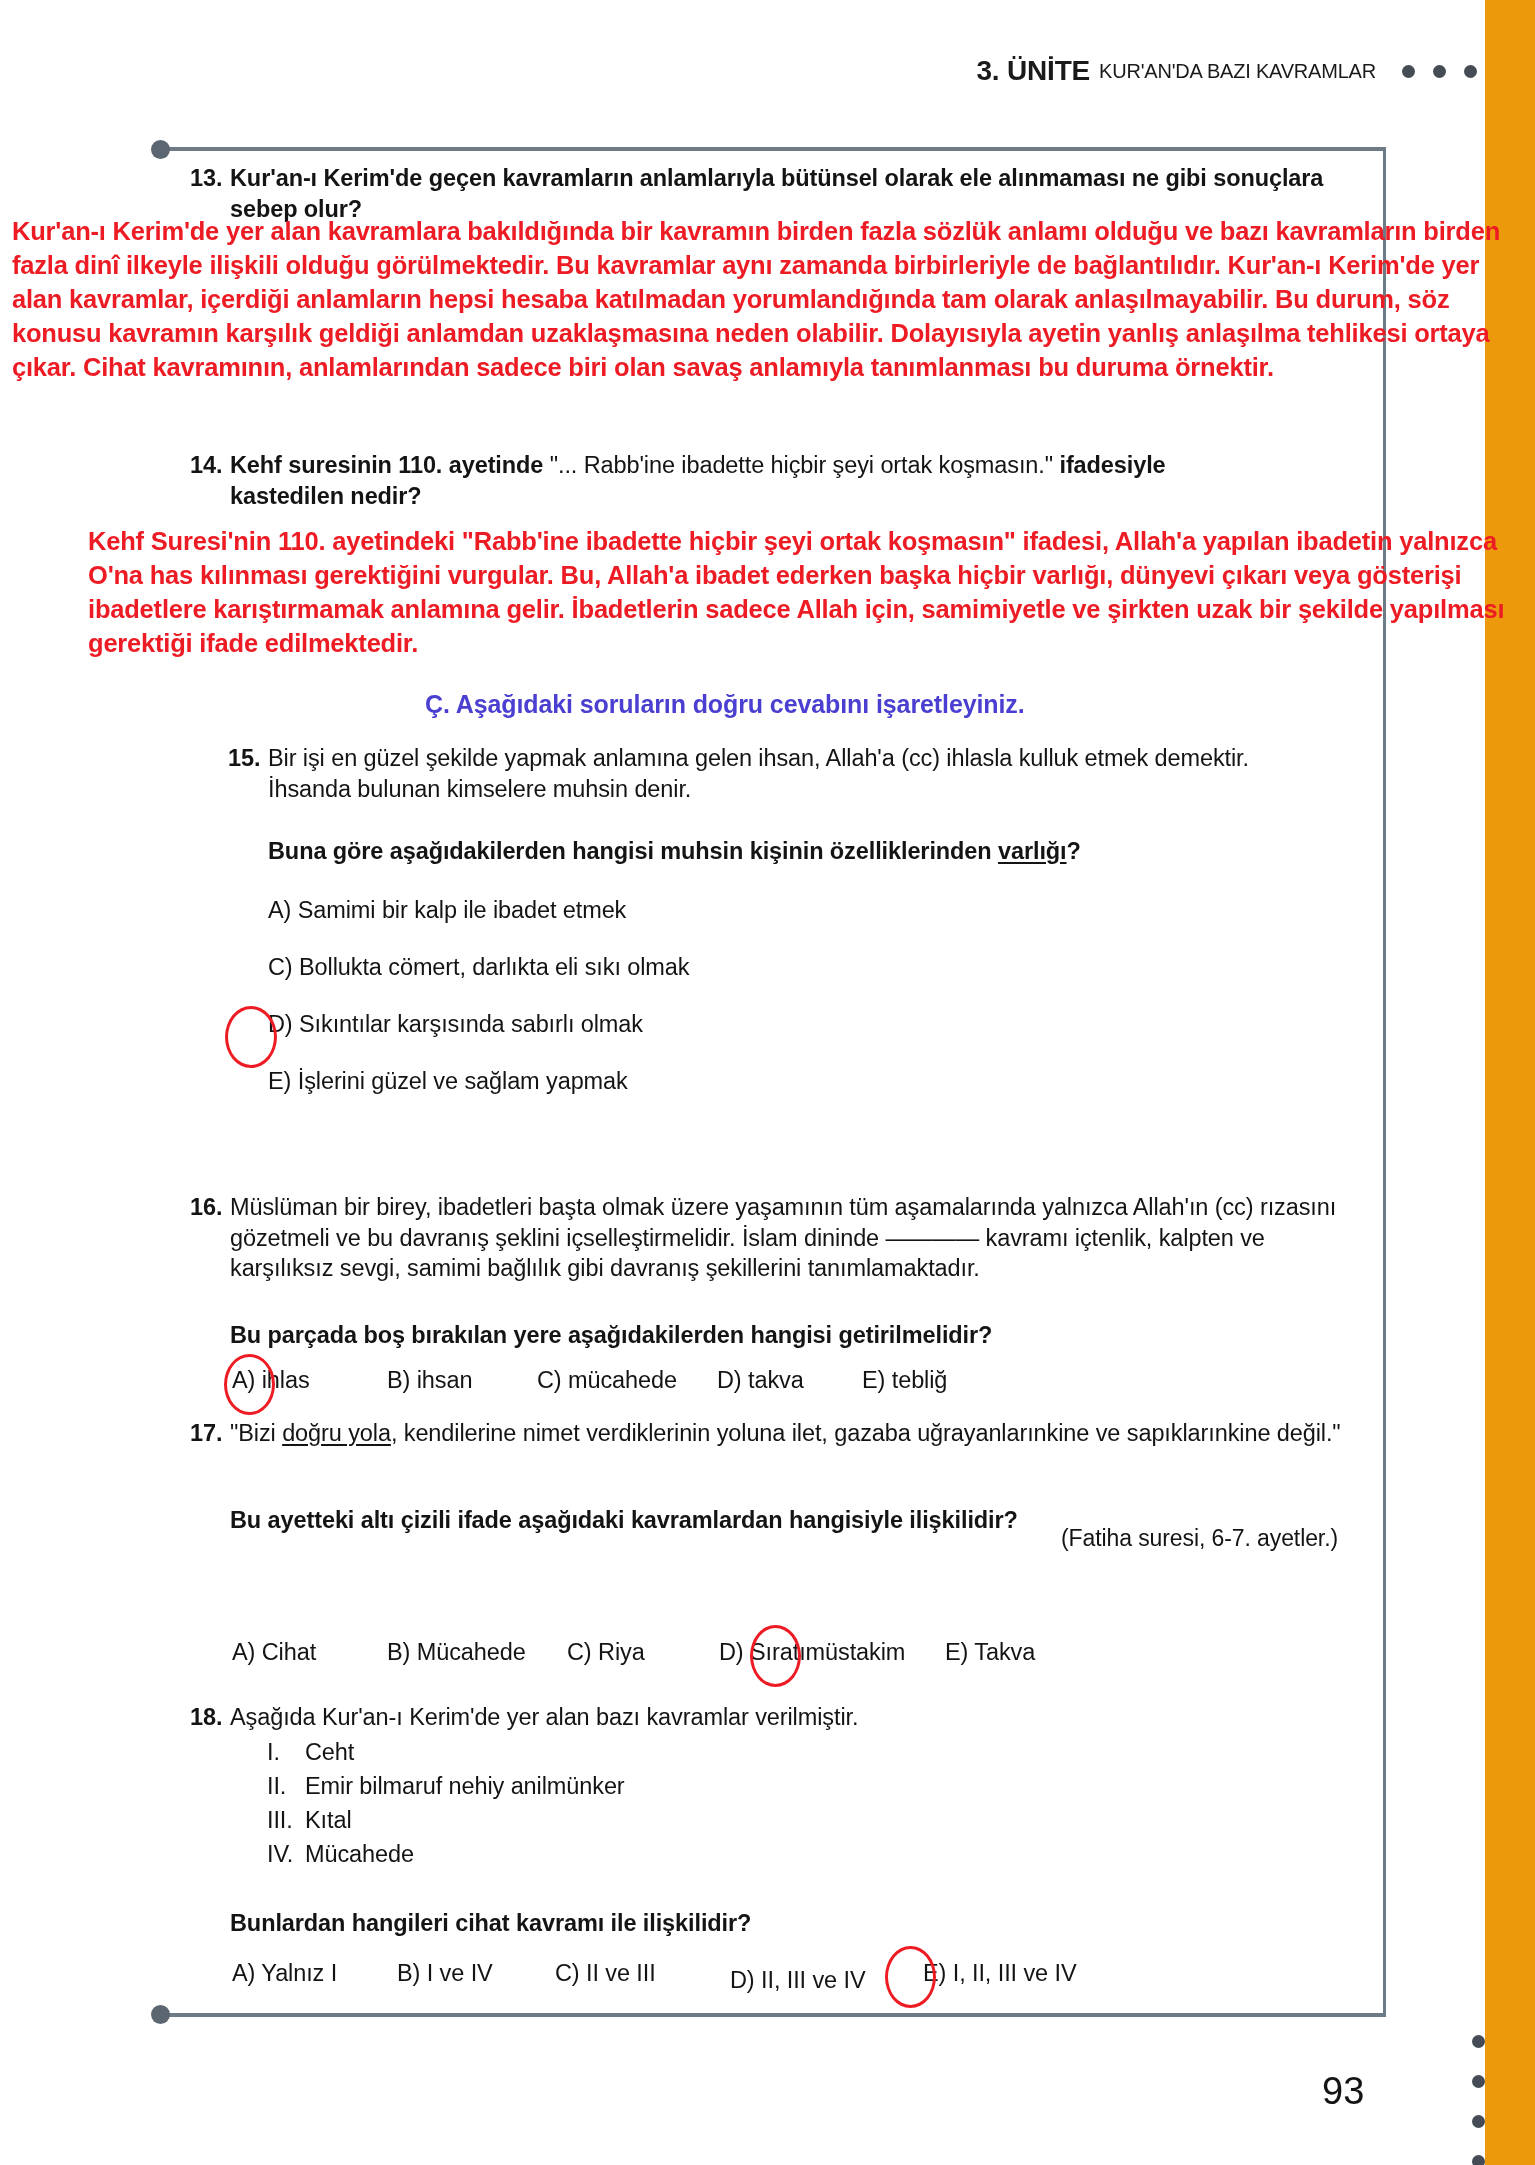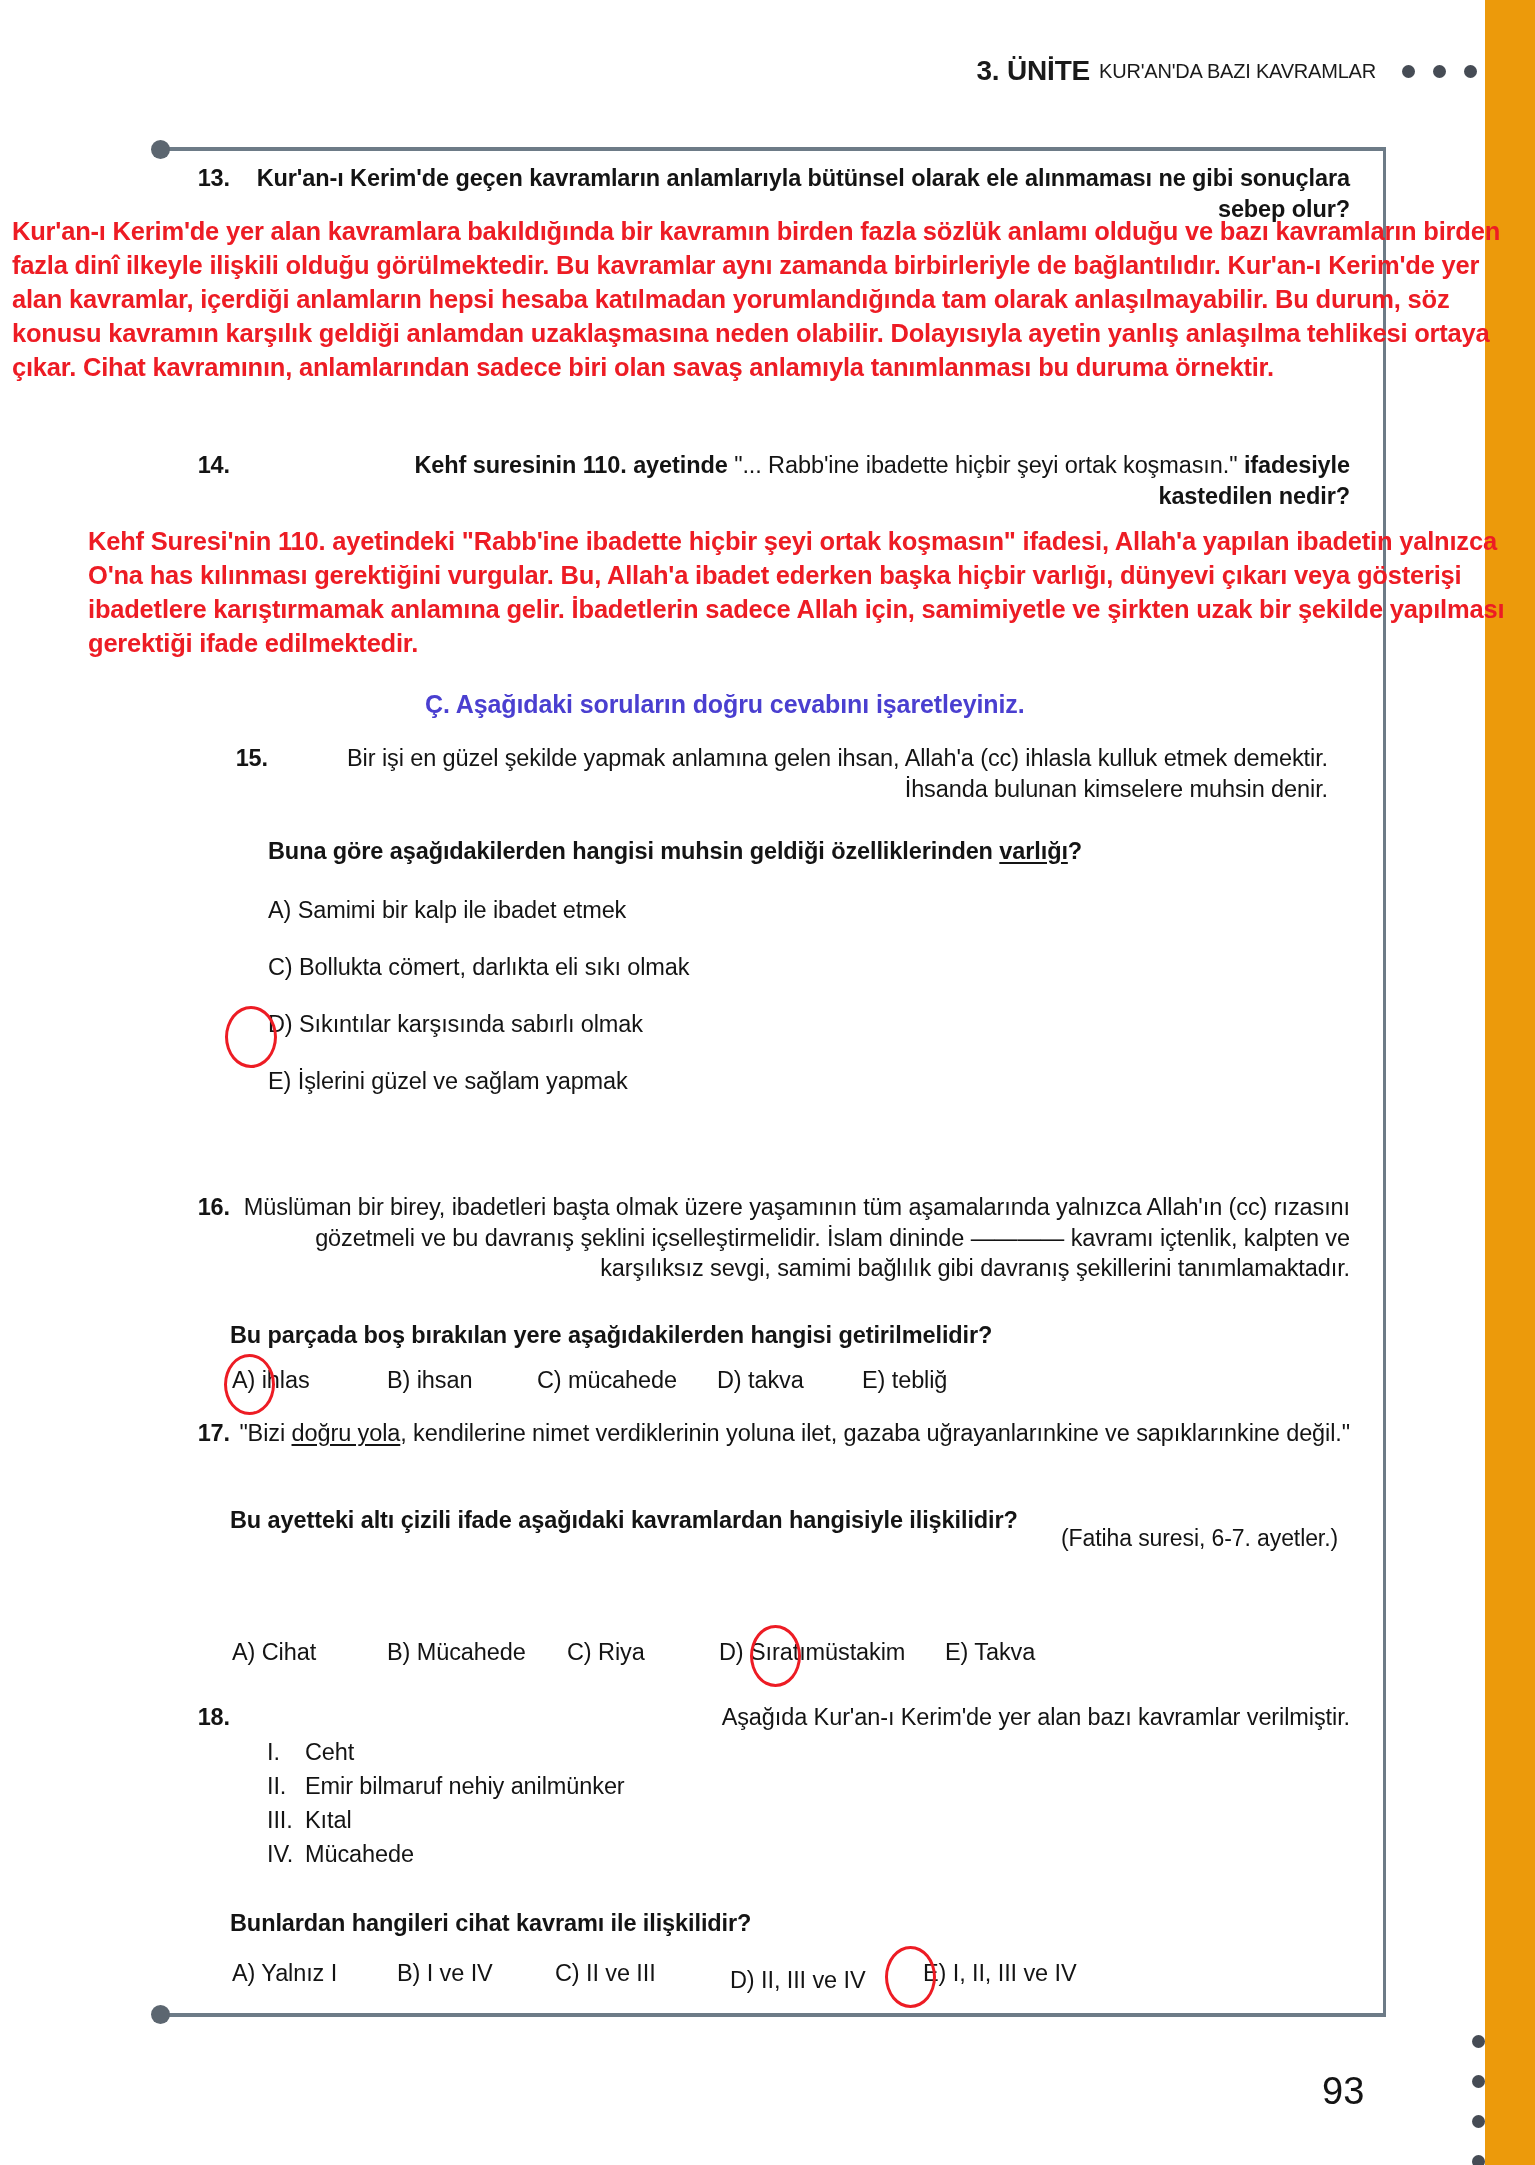--- a/index.html
+++ b/index.html
@@ -100,21 +100,20 @@
     box-sizing: border-box;
   }
   .q-block {
     font-size: 23.5px;
     line-height: 1.30;
     color: #141414;
     letter-spacing: -0.1px;
   }
   .q-row {
     display: flex;
-    text-align: right;
   }
   .q-row .num {
     font-weight: bold;
     flex: 0 0 auto;
     width: 40px;
   }
   .q-row .body {
     flex: 1 1 auto;
   }
   .bold {
@@ -250,21 +249,21 @@
 <div class="abs section-purple" style="left:425px; top:690px;">Ç. Aşağıdaki soruların doğru cevabını işaretleyiniz.</div>
 
 <div class="abs q-block" style="left:228px; top:743px; width:1100px;">
   <div class="q-row">
     <span class="num">15.</span>
     <span class="body">Bir işi en güzel şekilde yapmak anlamına gelen ihsan, Allah'a (cc) ihlasla kulluk etmek demektir. İhsanda bulunan kimselere muhsin denir.</span>
   </div>
 </div>
 
 <div class="abs q-block bold" style="left:268px; top:836px; width:1080px;">
-  <span>Buna göre aşağıdakilerden hangisi muhsin geldiği özelliklerinden </span><span class="ul">varlığı</span><span>?</span>
+  <span>Buna göre aşağıdakilerden hangisi muhsin kişinin özelliklerinden </span><span class="ul">varlığı</span><span>?</span>
 </div>
 
 <div class="abs choices-vert" style="left:268px; top:897px; width:1000px;">
   <div class="choice">A) Samimi bir kalp ile ibadet etmek</div>
   <div class="choice">C) Bollukta cömert, darlıkta eli sıkı olmak</div>
   <div class="choice">D) Sıkıntılar karşısında sabırlı olmak</div>
   <div class="choice">E) İşlerini güzel ve sağlam yapmak</div>
 </div>
 
 <div class="circle-mark" style="left:225px; top:1006px; width:46px; height:56px;"></div>

